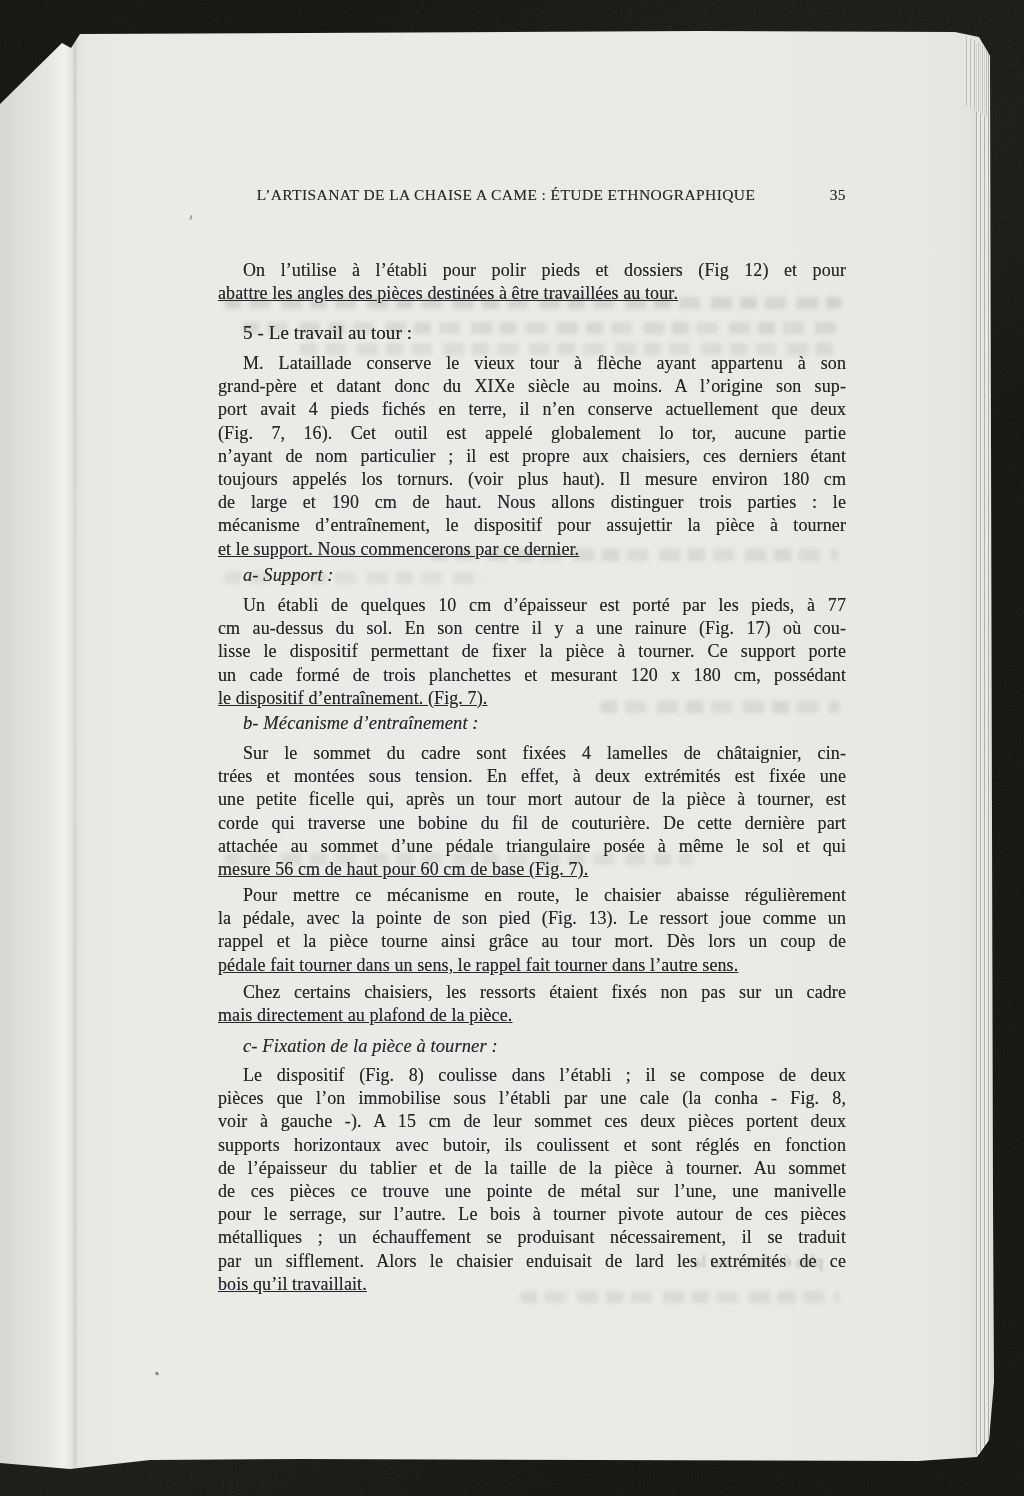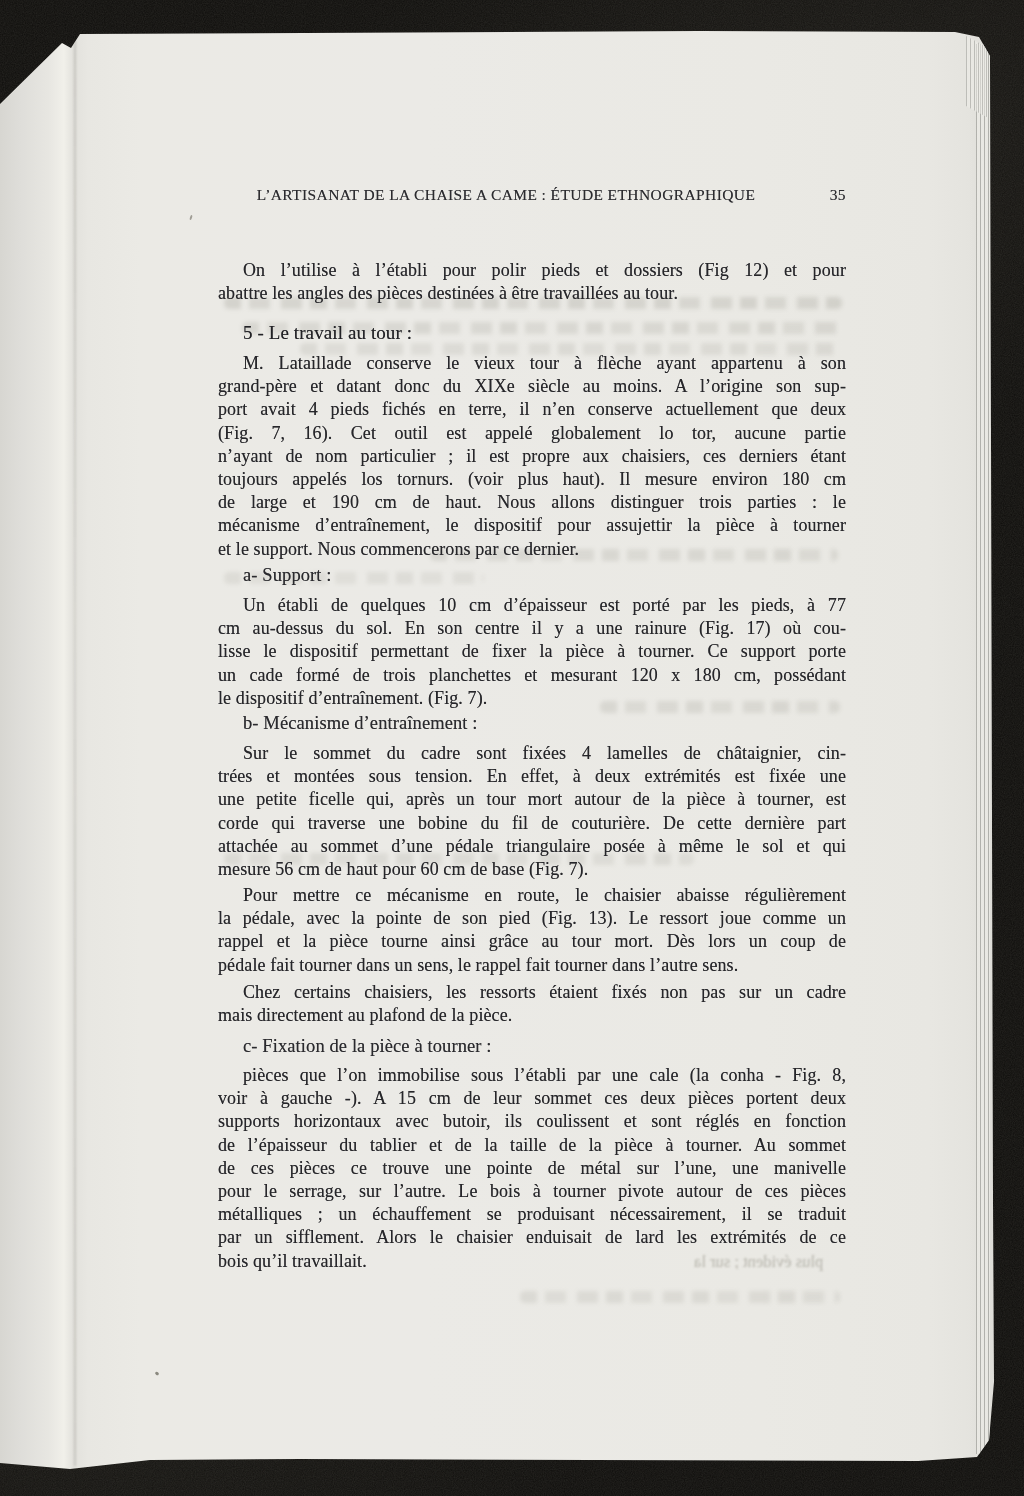--- a/index.html
+++ b/index.html
@@ -41,28 +41,28 @@
   .edge-lines{position:absolute;left:976px;top:44px;bottom:42px;width:14px;opacity:.75;
     background:repeating-linear-gradient(90deg, rgba(158,158,153,.95) 0 1px, rgba(236,235,230,.95) 1px 4px);}
   .edge-lines-top{position:absolute;left:966px;top:36px;width:22px;height:70px;opacity:.55;
     transform:skewY(28deg);transform-origin:left top;
     background:repeating-linear-gradient(90deg, rgba(150,150,145,.9) 0 1px, rgba(238,237,232,.95) 1px 4px);}
   
   .col{position:absolute;left:218px;top:0;width:628px;height:100%;color:#26262a;}
   .block{position:absolute;left:0;width:628px;font-size:18px;line-height:23.2px;
     letter-spacing:.1px;text-shadow:0 0 .5px rgba(38,38,42,.55);margin-top:13px;}
   .line{text-align:justify;text-align-last:justify;white-space:normal;}
-  .line.last{text-align-last:left;}
+  .line.last{text-align-last:left;text-decoration:underline;}
   .block.body .line:first-child{text-indent:25px;}
   .running-header{position:absolute;left:0;top:186px;width:628px;height:22px;
     font-size:15.5px;letter-spacing:.4px;color:#2b2b2f;text-shadow:0 0 .4px rgba(40,40,44,.5);}
   .rh-title{position:absolute;left:0;right:52px;text-align:center;}
   .rh-page{position:absolute;right:0;top:0;}
   .heading{font-weight:normal;font-size:19px;padding-left:25px;color:#222226;}
-  .subheading{font-size:18.5px;padding-left:25px;color:#2a2a2e;}
+  .subheading{font-style:italic;font-size:18.5px;padding-left:25px;color:#2a2a2e;}
   
   .bleed{position:absolute;height:12px;border-radius:5px;filter:blur(2.2px);opacity:.5;
     background:repeating-linear-gradient(90deg, rgba(152,150,140,.55) 0 17px, rgba(152,150,140,0) 17px 25px,
       rgba(152,150,140,.45) 25px 46px, rgba(152,150,140,0) 46px 57px, rgba(152,150,140,.5) 57px 78px, rgba(152,150,140,0) 78px 86px);}
   .bleed-text{position:absolute;transform:scaleX(-1);font-size:16.5px;color:#adaba2;
     filter:blur(1.1px);opacity:.85;white-space:nowrap;}
   .speck{position:absolute;left:155px;top:1372px;width:4px;height:3px;border-radius:50%;
     background:#8a897f;transform:rotate(40deg);}
   .speck2{position:absolute;left:190px;top:215px;width:2px;height:5px;border-radius:40%;
     background:#a09e96;transform:rotate(18deg);}
@@ -153,20 +153,21 @@
         </div>
 
       <div class="block body" style="top:968px">
           <div class="line">Chez certains chaisiers, les ressorts étaient fixés non pas sur un cadre</div>
           <div class="line last">mais directement au plafond de la pièce.</div>
         </div>
 
       <div class="block subheading" style="top:1022px">c- Fixation de la pièce à tourner :</div>
 
       <div class="block body" style="top:1051px">
+          <div class="line">Le dispositif (Fig.  8) coulisse dans l’établi ; il se compose de deux</div>
           <div class="line">pièces que l’on immobilise sous l’établi par une cale (la conha - Fig. 8,</div>
           <div class="line">voir à gauche -). A 15 cm de leur sommet ces deux pièces portent deux</div>
           <div class="line">supports horizontaux avec butoir, ils coulissent et sont réglés en fonction</div>
           <div class="line">de l’épaisseur du tablier et de la taille de la pièce à tourner. Au sommet</div>
           <div class="line">de ces pièces ce trouve une pointe de métal sur l’une, une manivelle</div>
           <div class="line">pour le serrage, sur l’autre. Le bois à tourner pivote autour de ces pièces</div>
           <div class="line">métalliques ; un échauffement se produisant nécessairement, il se traduit</div>
           <div class="line">par un sifflement. Alors le chaisier enduisait de lard les extrémités de ce</div>
           <div class="line last">bois qu’il travaillait.</div>
         </div>

